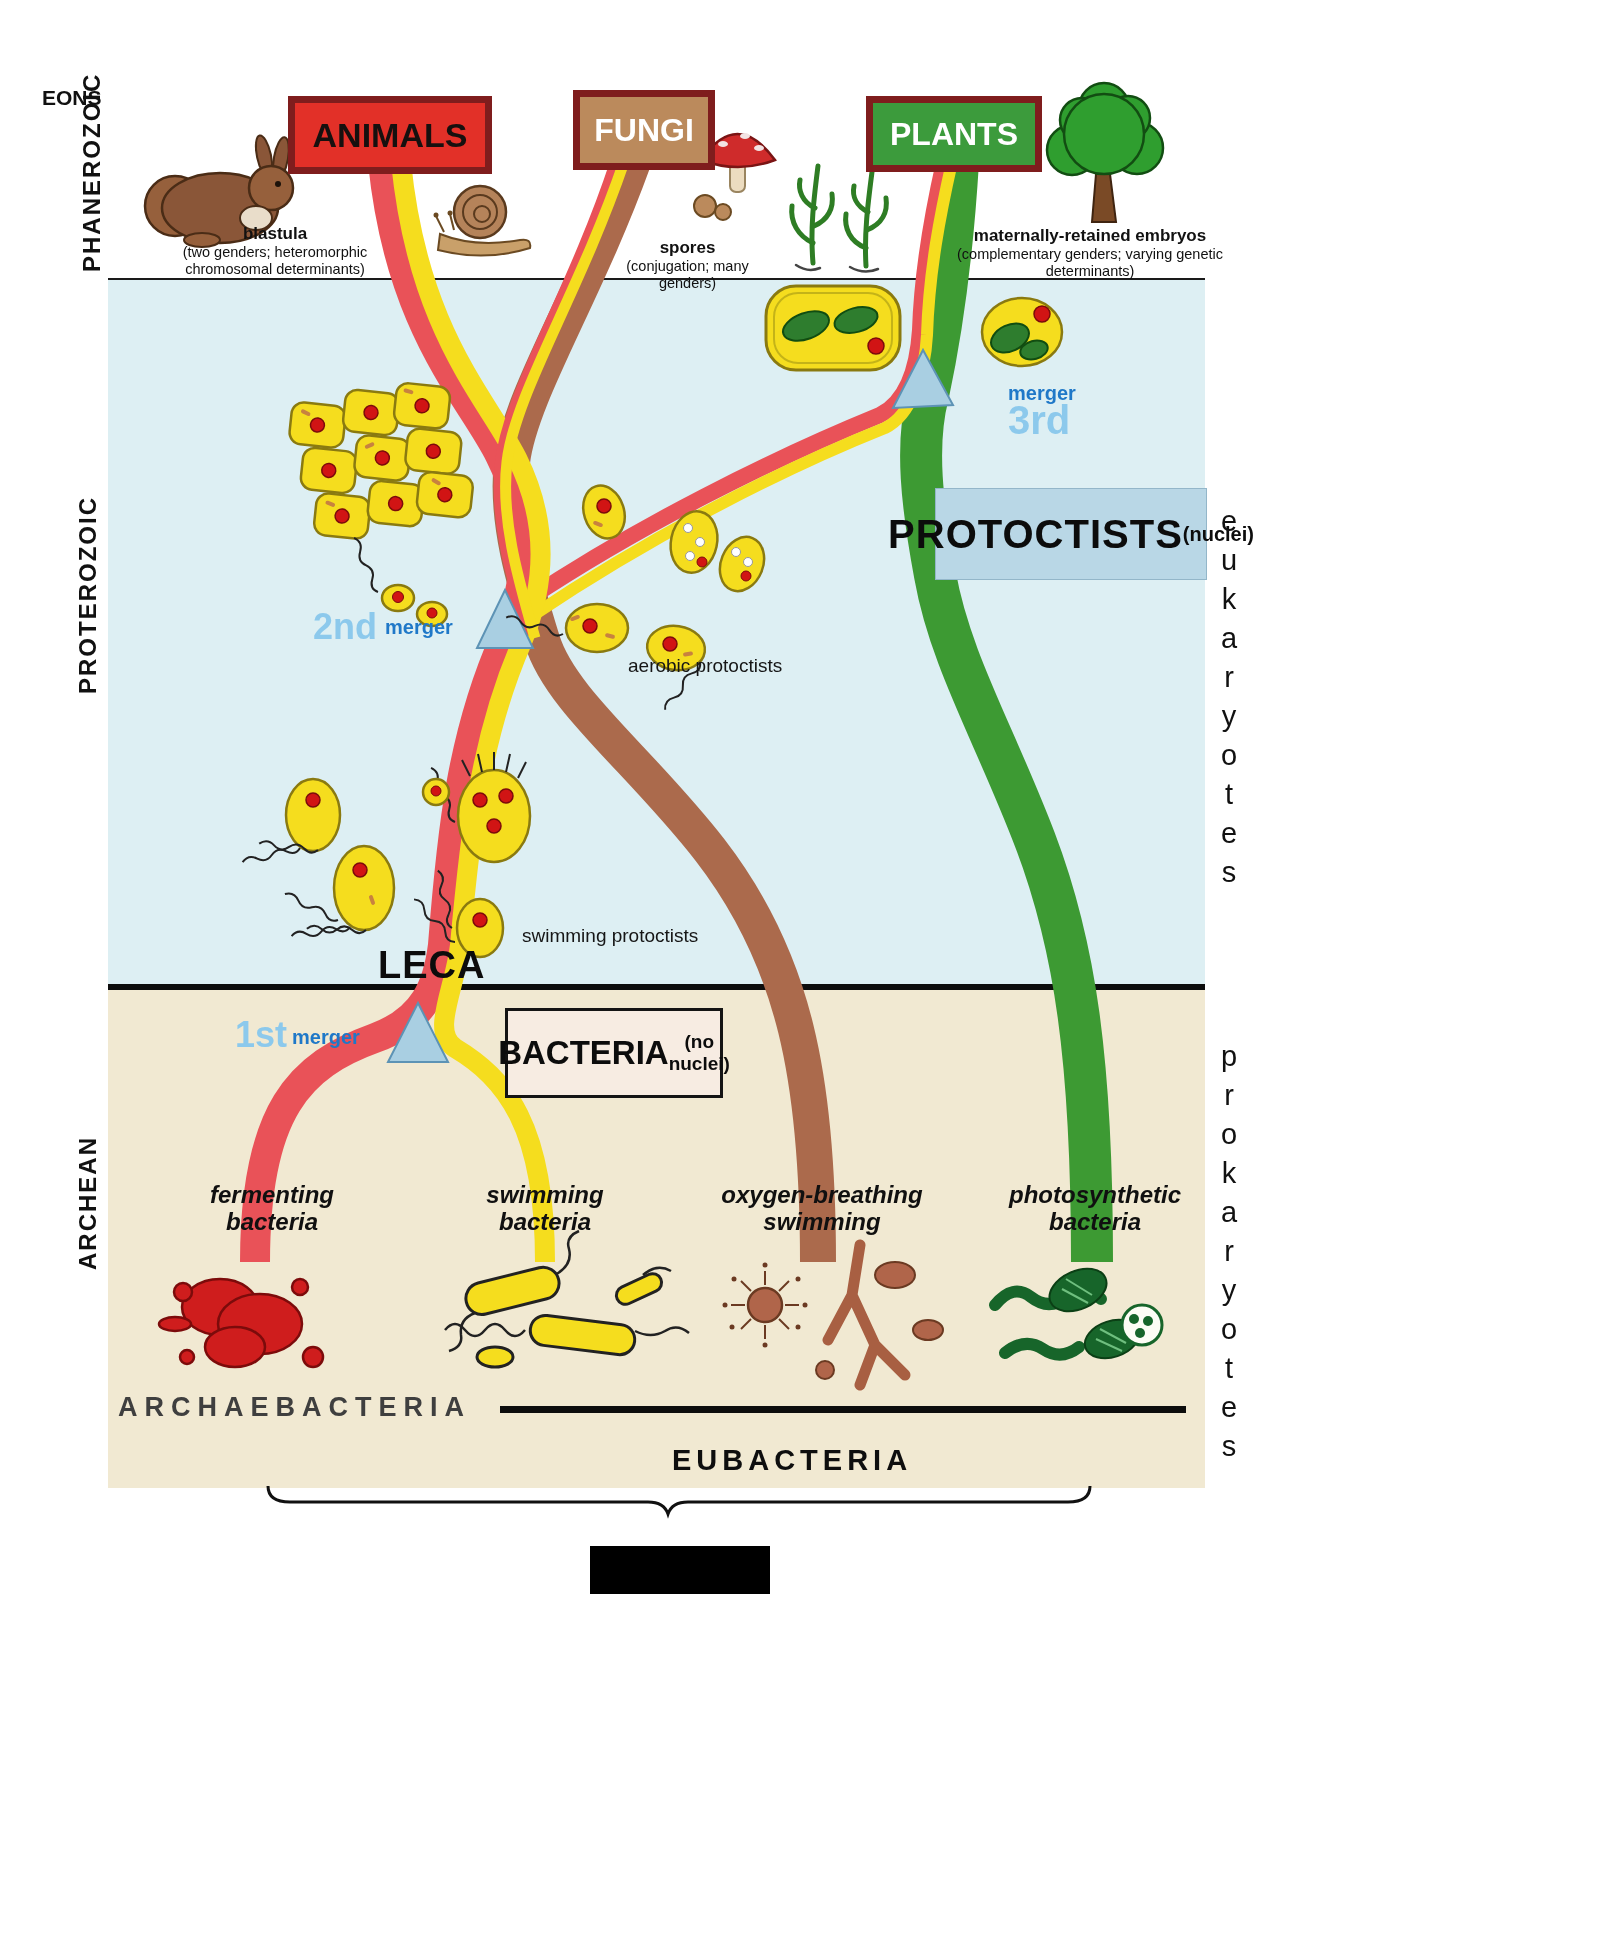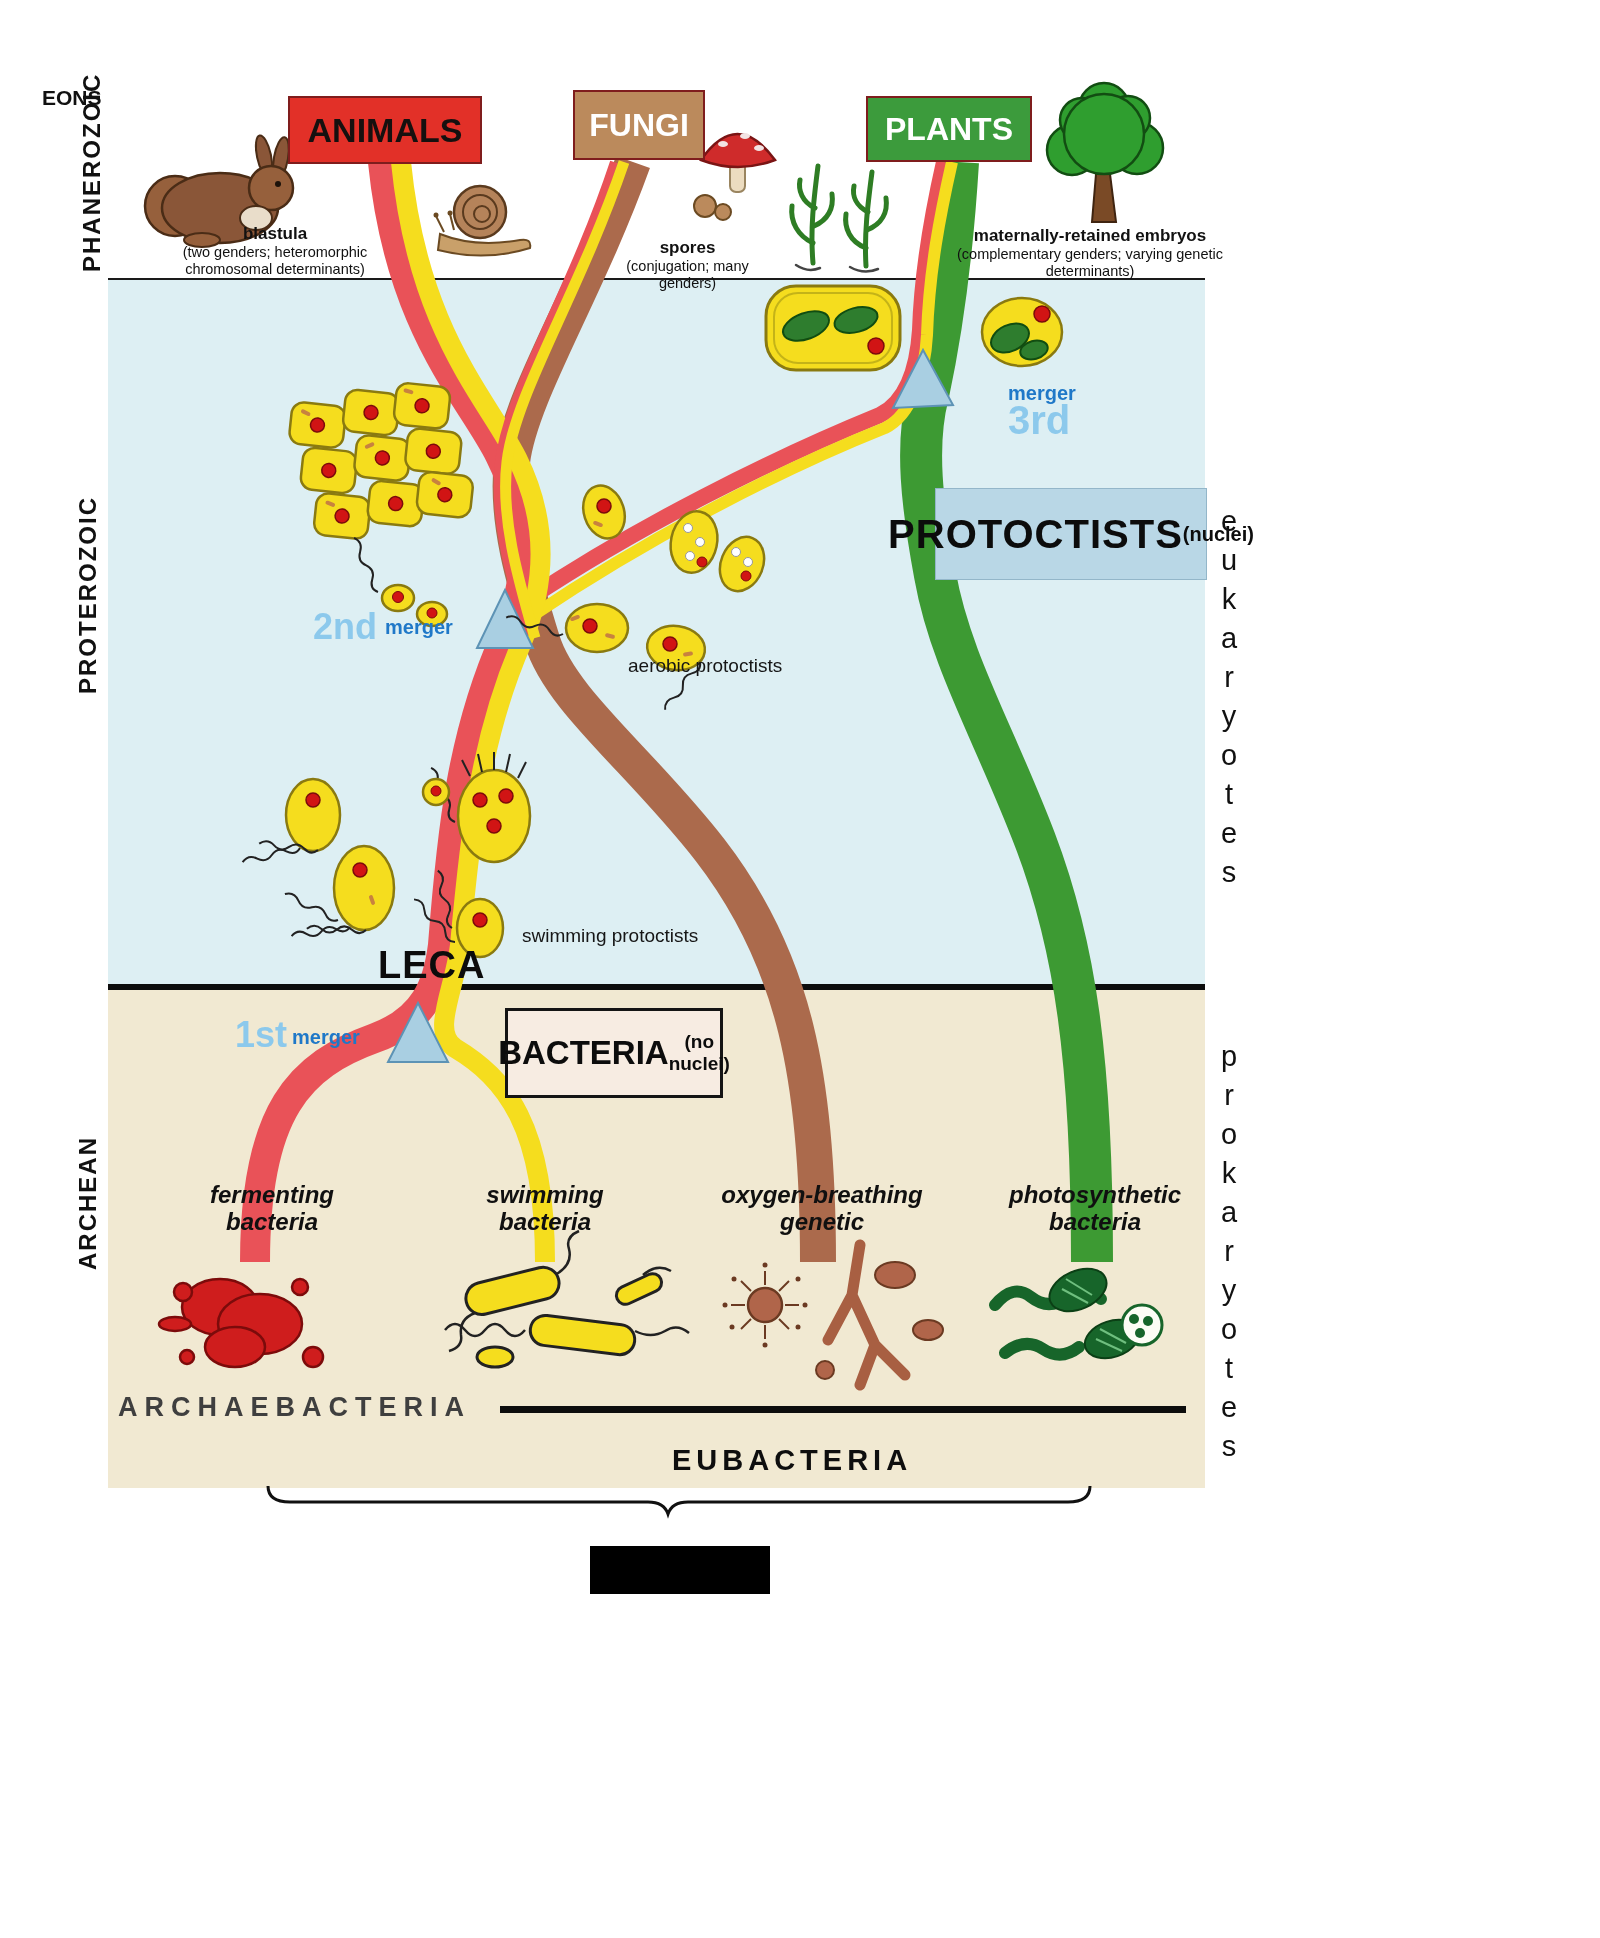--- a/index.html
+++ b/index.html
@@ -9,21 +9,21 @@
   .region{position:absolute;}
   .region-blue{left:108px;top:278px;width:1097px;height:707px;background:#ddeff3;border-top:2px solid #1a1a1a;}
   .region-beige{left:108px;top:990px;width:1097px;height:498px;background:#f1e9d2;}
   .boundary{left:108px;top:984px;width:1097px;height:6px;background:#0d0d0d;}
   svg.art{position:absolute;left:0;top:0;width:1600px;height:1938px;}
   .vlabel{position:absolute;font-weight:bold;font-size:24px;letter-spacing:2px;text-align:center;
           transform:rotate(-90deg);white-space:nowrap;}
   .vword{position:absolute;writing-mode:vertical-rl;text-orientation:upright;
          font-size:29px;letter-spacing:7px;color:#111;}
   .kingdom{position:absolute;display:flex;align-items:center;justify-content:center;
-           font-weight:bold;border:2px solid #7f1d1d;}
+           font-weight:bold;border:7px solid #7f1d1d;}
   .kingdom.animals{left:288px;top:96px;width:190px;height:64px;background:#e23028;color:#16100f;font-size:34px;}
   .kingdom.fungi{left:573px;top:90px;width:128px;height:66px;background:#bb8a5c;color:#ffffff;font-size:32px;}
   .kingdom.plants{left:866px;top:96px;width:162px;height:62px;background:#3c9b3c;color:#ffffff;font-size:32px;}
   .caption{position:absolute;text-align:center;line-height:1.18;}
   .caption .t{font-weight:bold;font-size:17px;}
   .caption .s{font-size:14.5px;}
   .mnum{position:absolute;font-weight:bold;font-size:36px;color:#8cc9ec;}
   .mword{position:absolute;font-weight:bold;font-size:20px;color:#1f78c8;}
   .leca{position:absolute;left:378px;top:944px;font-weight:bold;font-size:38px;letter-spacing:1px;color:#0c0c0c;}
   .bigbox{position:absolute;text-align:center;display:flex;flex-direction:row;align-items:center;justify-content:center;}
@@ -348,21 +348,21 @@
   <div class="bigbox bacteriabox">
     <div class="t">BACTERIA</div>
     <div class="s">(no nuclei)</div>
   </div>
 
   <div class="celllabel" style="left:628px;top:655px;">aerobic protoctists</div>
   <div class="celllabel" style="left:522px;top:925px;">swimming protoctists</div>
 
   <div class="blabel" style="left:187px;top:1182px;width:170px;">fermenting bacteria</div>
   <div class="blabel" style="left:470px;top:1182px;width:150px;">swimming bacteria</div>
-  <div class="blabel" style="left:702px;top:1182px;width:240px;">oxygen-breathing genetic</div>
+  <div class="blabel" style="left:702px;top:1182px;width:240px;">oxygen-breathing swimming</div>
   <div class="blabel" style="left:995px;top:1182px;width:200px;">photosynthetic bacteria</div>
 
   <div class="archae">ARCHAEBACTERIA</div>
   <div class="thickline"></div>
   <div class="eubact">EUBACTERIA</div>
 
   <div class="blackbar"></div>
 
   <div class="vword" style="left:1212px;top:505px;">eukaryotes</div>
   <div class="vword" style="left:1212px;top:1040px;">prokaryotes</div>

